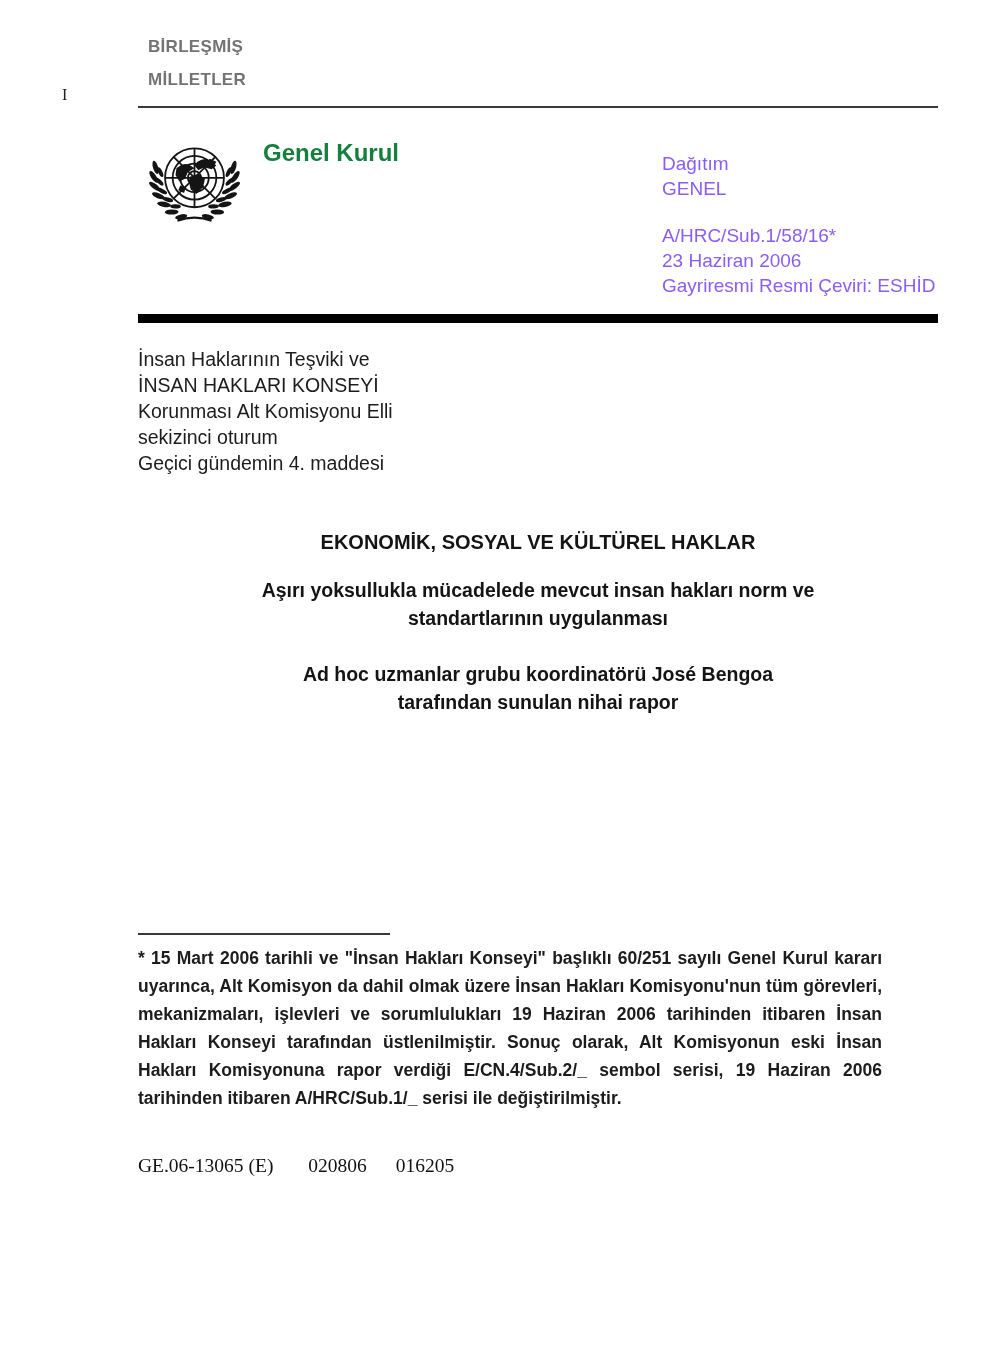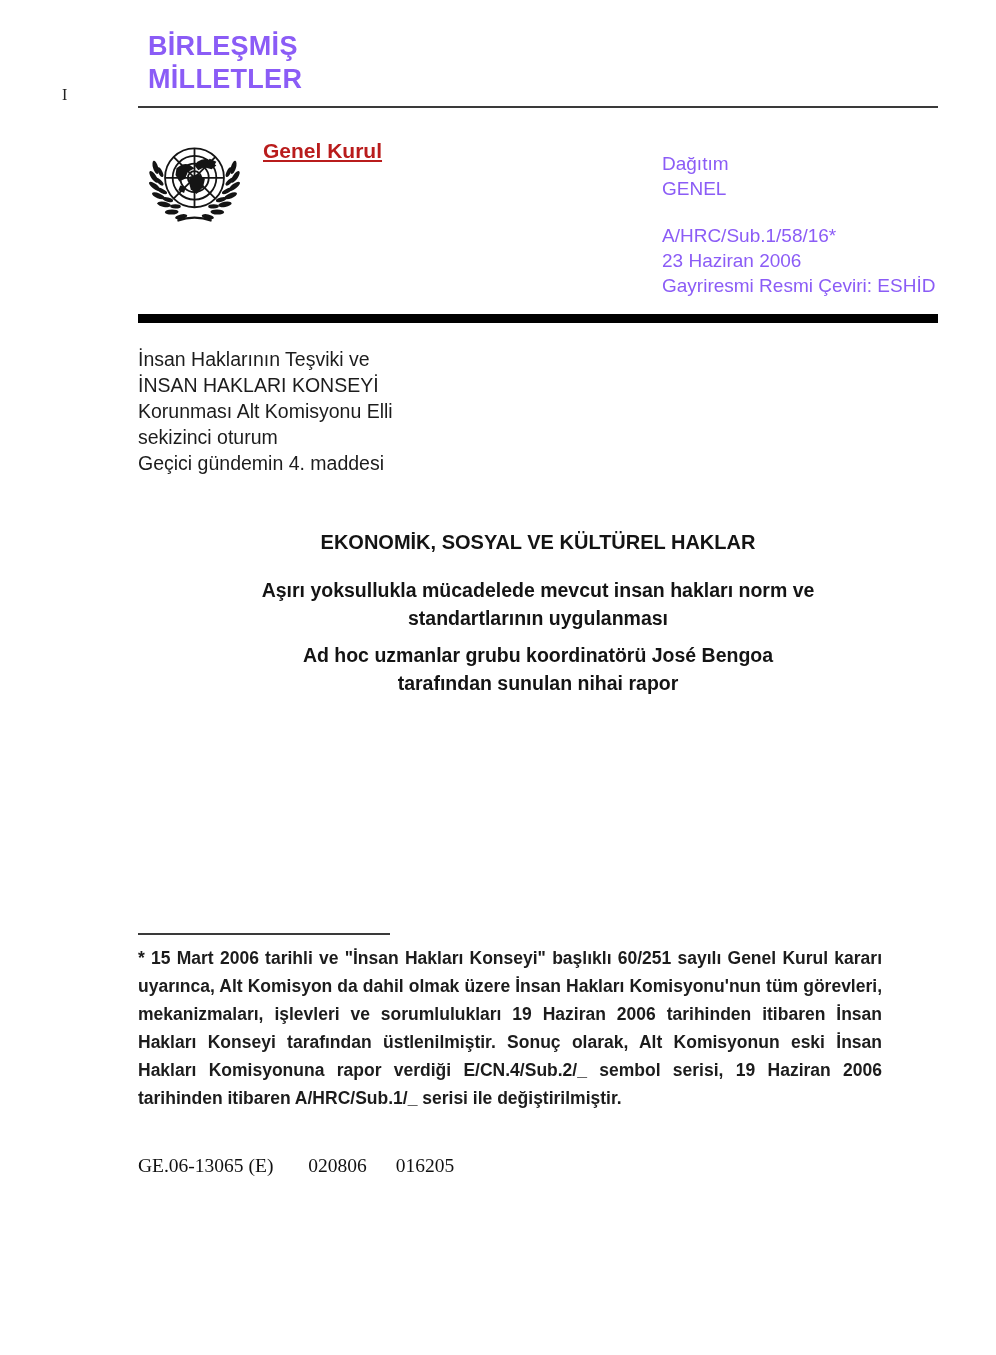--- a/index.html
+++ b/index.html
@@ -14,54 +14,54 @@
     color: #1a1a1a;
     font-family: "Liberation Sans", sans-serif;
     overflow: hidden;
   }
   .margin-note {
     position: absolute; left: 62px; top: 86px;
     font-size: 16px; font-family: "Liberation Serif", serif; color: #222;
   }
   .org-name {
     position: absolute; left: 148px; top: 30px;
-    font-weight: bold; font-size: 27px; line-height: 33px;
-    letter-spacing: 0.3px; color: #8b5cf6;
+    font-weight: bold; font-size: 17px; line-height: 33px;
+    letter-spacing: 0.3px; color: #737373;
   }
   .thin-rule {
     position: absolute; left: 138px; top: 106px;
     width: 800px; height: 2px; background: #3a3a3a;
   }
   .emblem {
     position: absolute; left: 147px; top: 136px;
     width: 95px; height: 95px; display: block;
   }
   .doc-title {
     position: absolute; left: 263px; top: 139px;
-    font-size: 21px; font-weight: bold; color: #b91c1c; text-decoration: underline;
+    font-size: 24px; font-weight: bold; color: #15803d;
   }
   .dist-block {
     position: absolute; left: 662px; top: 151px;
     font-size: 19px; line-height: 25px; color: #8b5cf6;
   }
   .dist-gap { height: 22px; }
   .thick-rule {
     position: absolute; left: 138px; top: 314px;
     width: 800px; height: 9px; background: #000000;
   }
   .session {
     position: absolute; left: 138px; top: 346px;
     font-size: 19.5px; line-height: 26px; color: #1c1c1c;
   }
   .headings {
     position: absolute; left: 138px; top: 531px; width: 800px;
     text-align: center; font-weight: bold; color: #141414;
   }
   .headings .main-title { font-size: 20px; line-height: 22px; margin-bottom: 23px; }
-  .headings .subtitle   { font-size: 19.5px; line-height: 28px; margin-bottom: 9px; }
+  .headings .subtitle   { font-size: 19.5px; line-height: 28px; margin-bottom: 28px; }
   .headings .report     { font-size: 19.5px; line-height: 28px; }
   .fn-rule {
     position: absolute; left: 138px; top: 933px;
     width: 252px; height: 2px; background: #3a3a3a;
   }
   .footnote {
     position: absolute; left: 138px; top: 944px; width: 744px;
     font-size: 17.5px; line-height: 28px; text-align: justify; color: #1c1c1c; font-weight: bold;
   }
   .docid-row {

